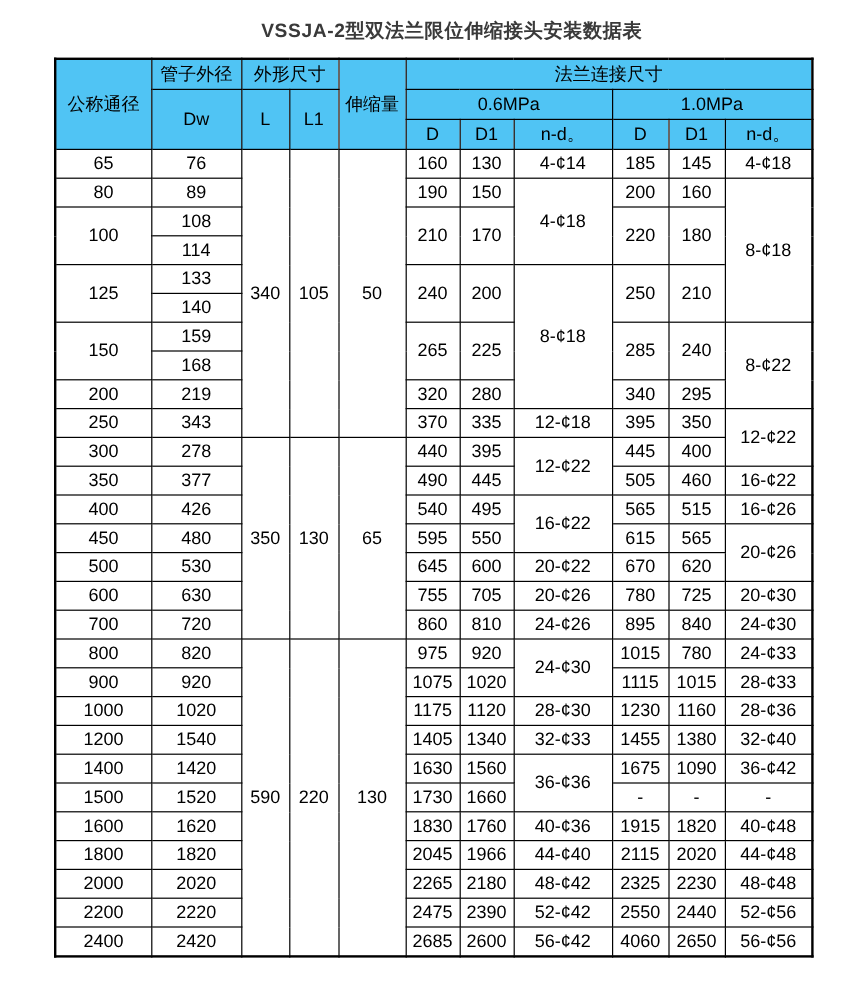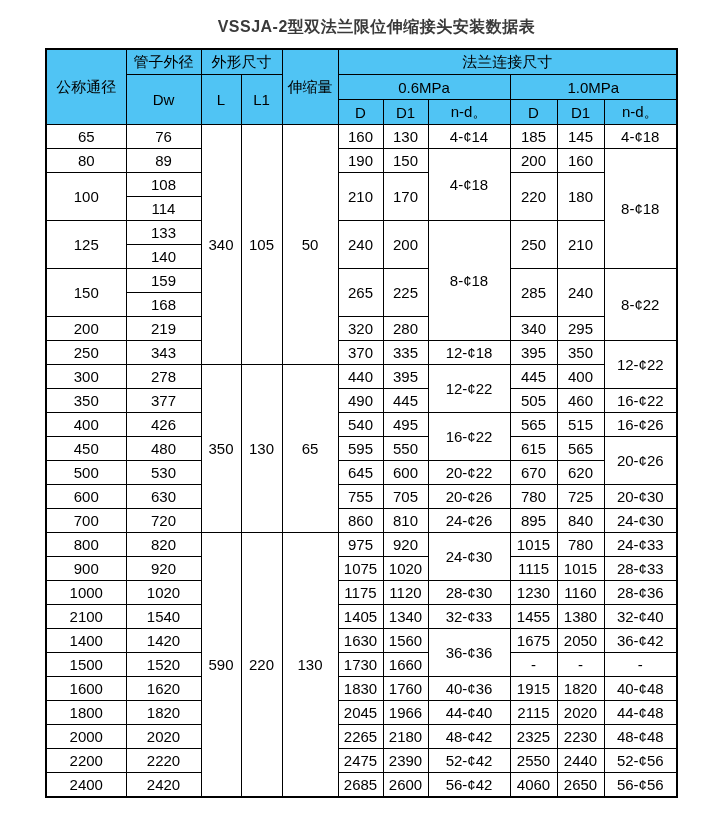--- a/index.html
+++ b/index.html
@@ -262,37 +262,37 @@
         <td>1000</td>
         <td>1020</td>
         <td>1175</td>
         <td>1120</td>
         <td>28-¢30</td>
         <td>1230</td>
         <td>1160</td>
         <td>28-¢36</td>
       </tr>
       <tr>
-        <td>2100</td>
+        <td>1200</td>
         <td>1540</td>
         <td>1405</td>
         <td>1340</td>
         <td>32-¢33</td>
         <td>1455</td>
         <td>1380</td>
         <td>32-¢40</td>
       </tr>
       <tr>
         <td>1400</td>
         <td>1420</td>
         <td>1630</td>
         <td>1560</td>
         <td rowspan="2">36-¢36</td>
         <td>1675</td>
-        <td>2050</td>
+        <td>1090</td>
         <td>36-¢42</td>
       </tr>
       <tr>
         <td>1500</td>
         <td>1520</td>
         <td>1730</td>
         <td>1660</td>
         <td>-</td>
         <td>-</td>
         <td>-</td>

